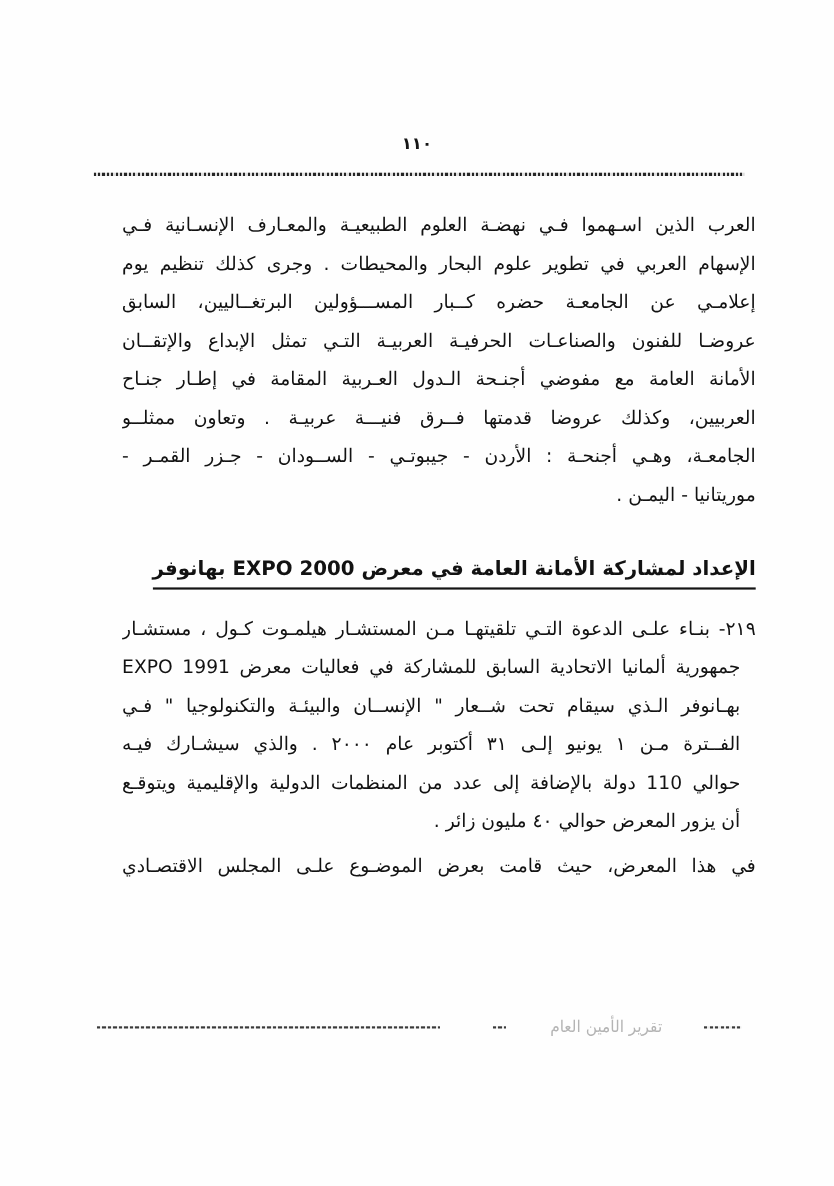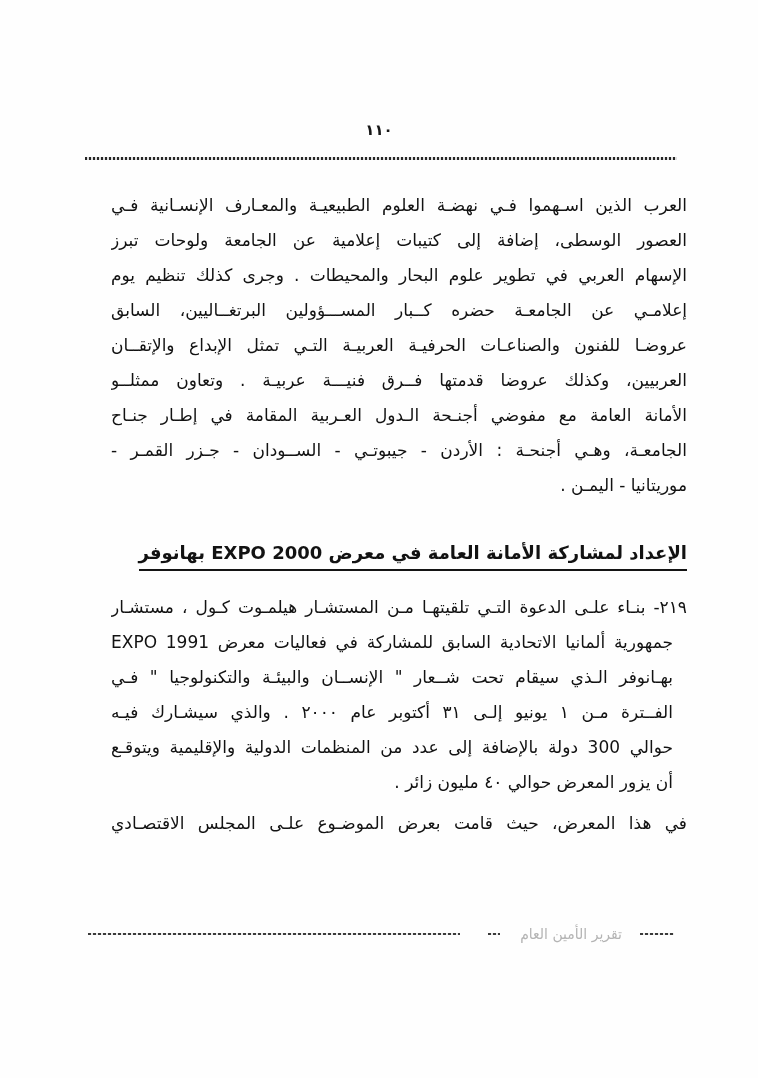--- a/index.html
+++ b/index.html
@@ -40,21 +40,21 @@
   .heading {
     display: inline-block;
     font-weight: 700; font-size: 18px; line-height: 26px;
     border-bottom: 2px solid #141414;
     padding-bottom: 3px;
   }
   .p219 { margin-top: 17px; }
   .closing { margin-top: 6px; }
   .footer {
     position: absolute; top: 926px; left: 88px; width: 586px; height: 16px;
-    display: flex; align-items: center;
+    display: flex; align-items: center; gap: 20px;
   }
   .rule {
     height: 2px;
     background: repeating-linear-gradient(90deg, #3a3a3a 0 3px, rgba(0,0,0,0.08) 3px 5px);
   }
   .rule-long { flex: 1; }
   .rule-tick { width: 12px; margin: 0 10px 0 28px; }
   .stamp {
     direction: rtl;
     font-size: 14px; color: #b4b4b4; letter-spacing: 1.5px;
@@ -71,40 +71,39 @@
 <div class="page">
 
   <div class="page-number">١١٠</div>
 
   <div class="top-rule"></div>
 
   <div class="content">
 
     <div class="para intro">
         <div class="line">العرب الذين اسـهموا فـي نهضـة العلوم الطبيعيـة والمعـارف الإنسـانية فـي</div>
-        <div class="line">العصور الوسطى، إضافة إلى كتيبات إعلامية  عن الجامعة ولوحات تبرز</div>
         <div class="line">الإسهام العربي في تطوير علوم البحار والمحيطات . وجرى كذلك تنظيم يوم</div>
         <div class="line">إعلامـي عن الجامعـة حضره كــبار المســـؤولين البرتغــاليين، السابق</div>
         <div class="line">عروضـا للفنون والصناعـات الحرفيـة العربيـة التـي تمثل الإبداع والإتقــان</div>
+        <div class="line">الأمانة العامة مع مفوضي أجنـحة الـدول العـربية المقامة في إطـار جنـاح</div>
         <div class="line">العربيين، وكذلك عروضا قدمتها فــرق فنيـــة عربيـة . وتعاون ممثلــو</div>
-        <div class="line">الأمانة العامة مع مفوضي أجنـحة الـدول العـربية المقامة في إطـار جنـاح</div>
         <div class="line">الجامعـة، وهـي أجنحـة : الأردن - جيبوتـي - الســودان - جـزر القمـر -</div>
         <div class="line">موريتانيا - اليمـن .</div>
       </div>
 
     <div class="heading-row">
       <span class="heading">الإعداد لمشاركة الأمانة العامة في معرض EXPO 2000 بهانوفر</span>
     </div>
 
     <div class="para p219">
         <div class="line">٢١٩- بنـاء علـى الدعوة التـي تلقيتهـا مـن المستشـار هيلمـوت كـول ، مستشـار</div>
         <div class="line">جمهورية ألمانيا الاتحادية السابق للمشاركة في فعاليات معرض EXPO 1991</div>
         <div class="line">بهـانوفر الـذي سيقام تحت شــعار " الإنســان والبيئـة والتكنولوجيا " فـي</div>
         <div class="line">الفــترة مـن ١ يونيو إلـى ٣١ أكتوبر عام ٢٠٠٠ . والذي سيشـارك فيـه</div>
-        <div class="line">حوالي 300 دولة بالإضافة إلى عدد من المنظمات الدولية والإقليمية ويتوقـع</div>
+        <div class="line">حوالي 110 دولة بالإضافة إلى عدد من المنظمات الدولية والإقليمية ويتوقـع</div>
         <div class="line">أن يزور المعرض حوالي ٤٠ مليون زائر .</div>
       </div>
 
     <div class="para closing justify-last">
         <div class="line">في هذا المعرض، حيث قامت بعرض  الموضـوع علـى المجلس الاقتصـادي</div>
       </div>
 
   </div>
 
   <div class="footer">

